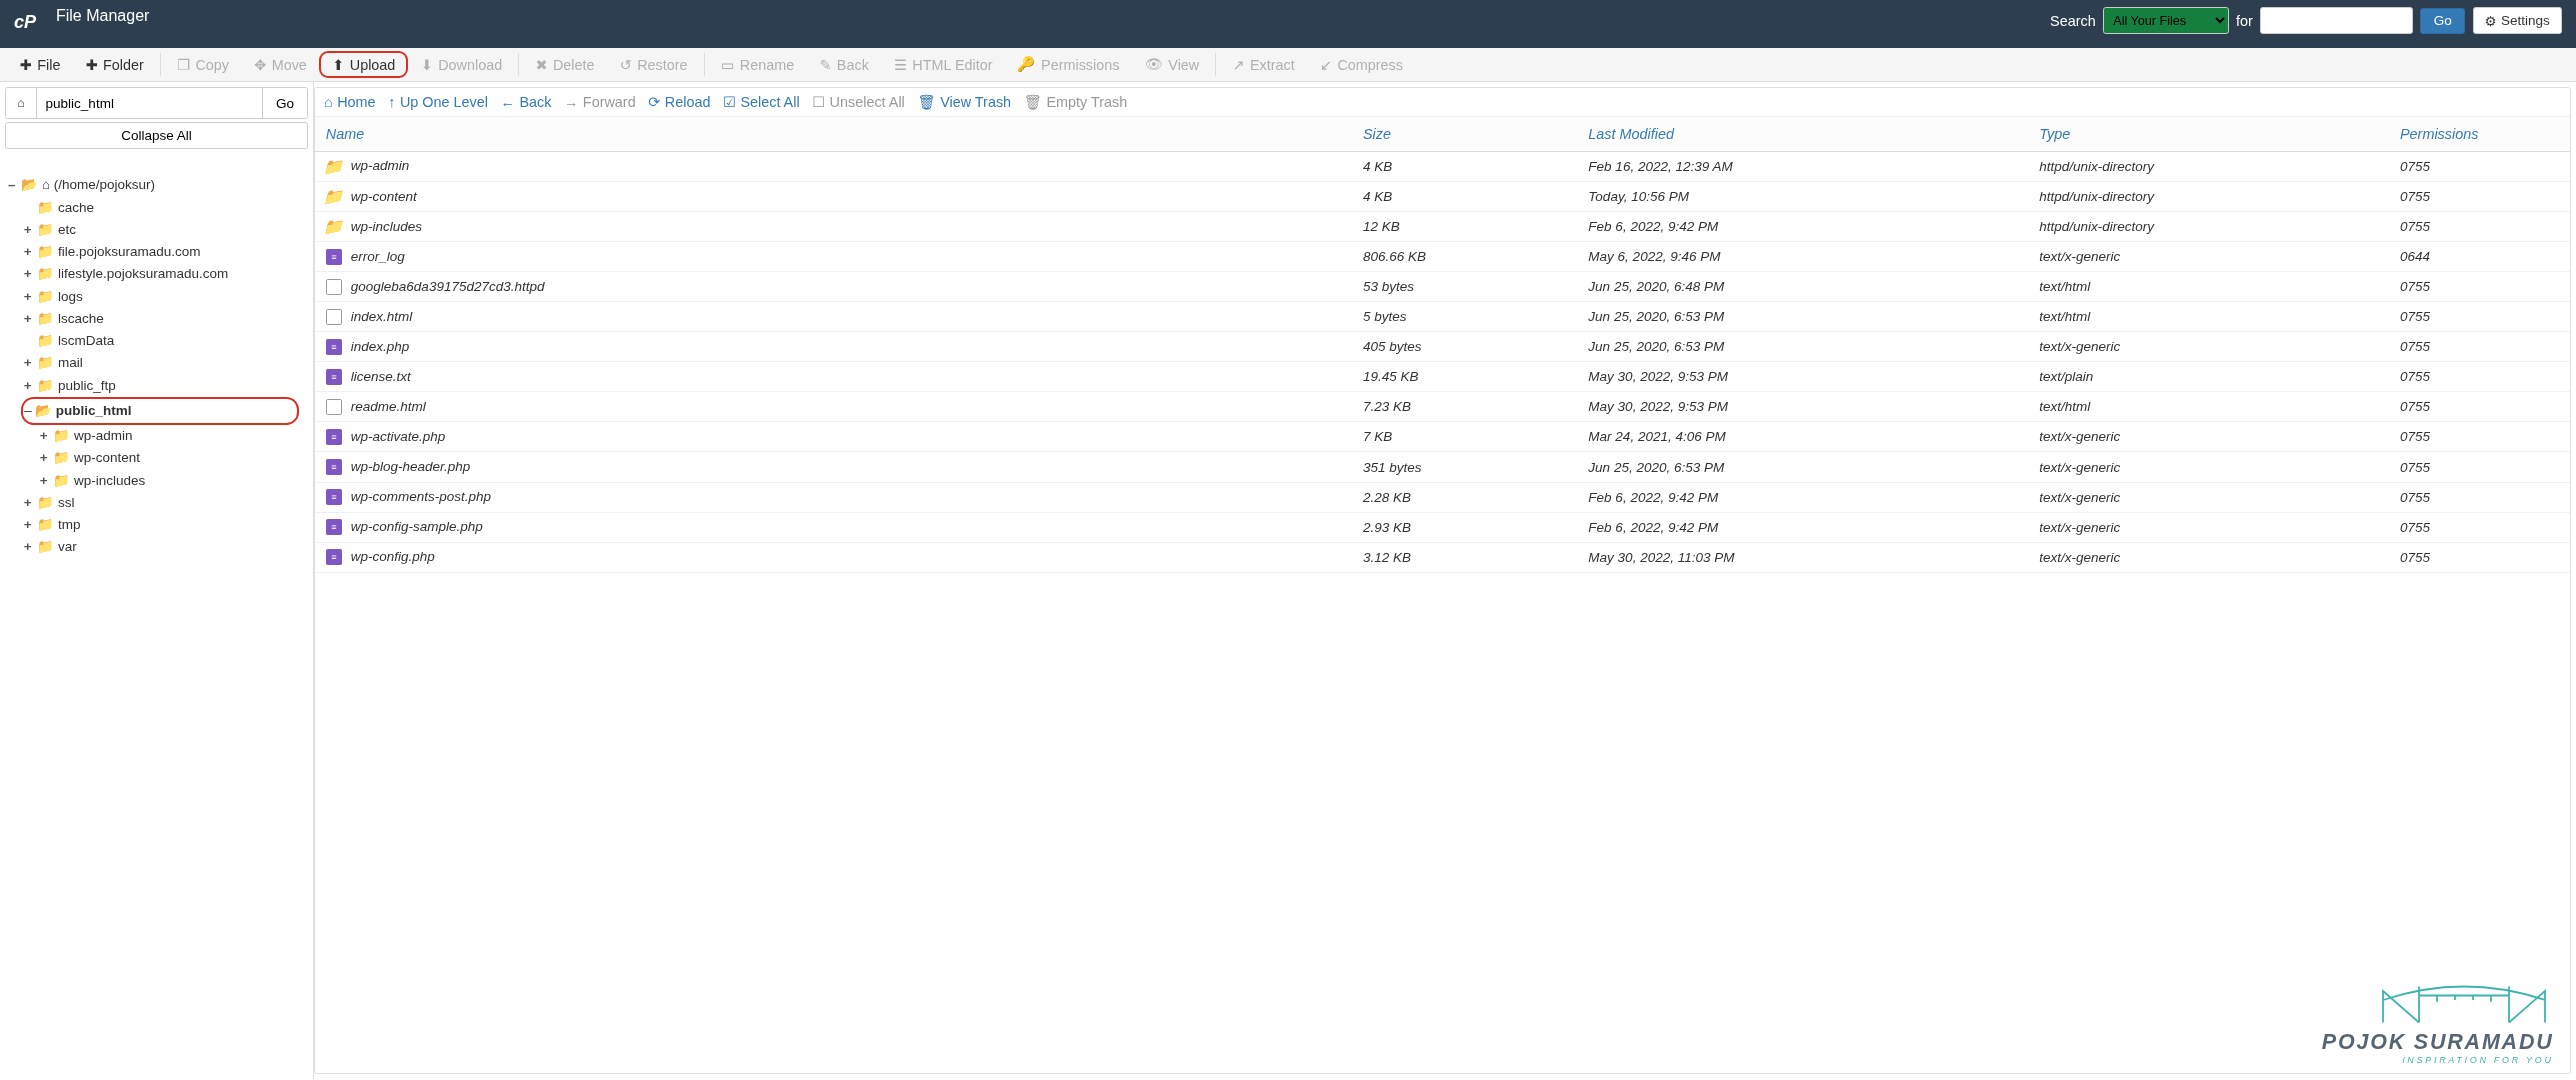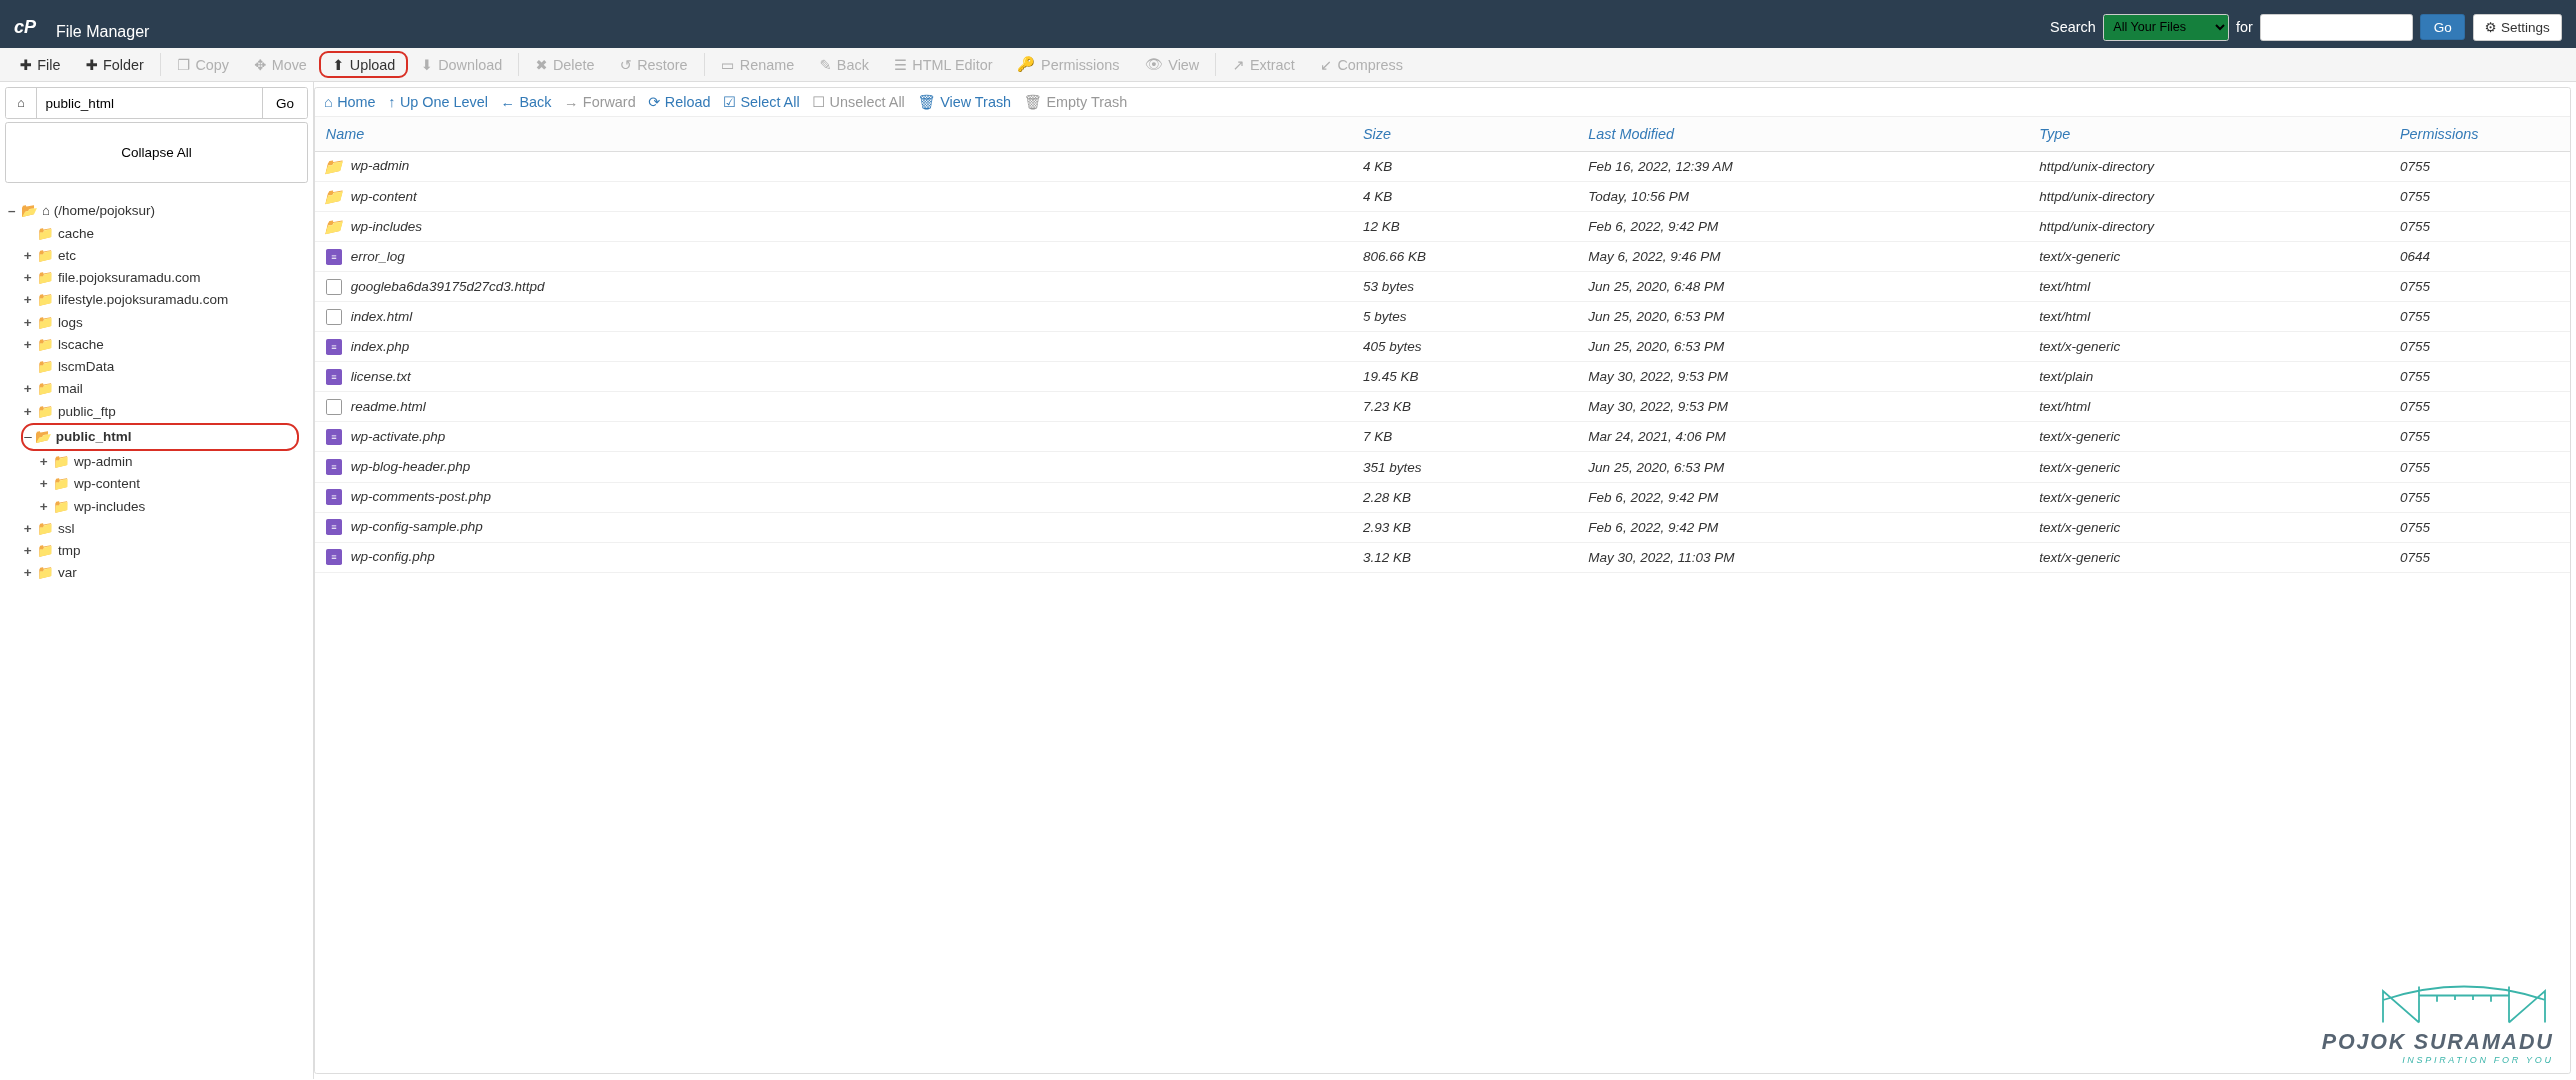--- a/index.html
+++ b/index.html
@@ -1,19 +1,19 @@
 <!DOCTYPE html>
 <html style="font-size:14.4px"><head>
 <meta charset="utf-8">
 <style>
 * { box-sizing: border-box; margin: 0; padding: 0; }
 body { font-family: -apple-system, BlinkMacSystemFont, "Segoe UI", Arial, sans-serif; font-size: 12.6px; color: #333; background: #fff; }
 
 
-.header { background: #2c3e50; color: #fff; display: flex; align-items: flex-end; padding: 7.2px 14.4px; height: 48px; }
+.header { background: #2c3e50; color: #fff; display: flex; align-items: flex-start; padding: 7.2px 14.4px; height: 48px; }
 .cpanel-logo { display: inline-flex; align-items: center; margin-right: 12.6px; }
 .cpanel-logo svg { width: 29px; height: 29px; }
 .app-title { font-size: 16px; font-weight: 400; color: #fff; }
 .header-right { margin-left: auto; display: flex; align-items: center; gap: 7.2px; }
 .header-right label { font-size: 14.4px; }
 .header-right select { height: 27px; padding: 1.8px 5.4px; font-size: 12.6px; border: 0.9px solid #ccc; border-radius: 2.7px; background: #15803d; min-width: 126px; }
 .header-right input[type=text] { height: 27px; padding: 3.6px 7.2px; border: 0.9px solid #ccc; border-radius: 2.7px; width: 153px; }
 .btn-go { background: #337ab7; color: #fff; border: 0.9px solid #2e6da4; border-radius: 2.7px; padding: 4.5px 12.6px; font-size: 13.5px; cursor: pointer; }
 .btn-settings { background: #fff; color: #333; border: 0.9px solid #ccc; border-radius: 2.7px; padding: 4.5px 10.8px; font-size: 13.5px; cursor: pointer; display: flex; align-items: center; gap: 4.5px; }
 
@@ -26,21 +26,21 @@
 
 
 .main { display: flex; height: calc(100vh - 83px); }
 
 
 .sidebar { width: 314px; border-right: 0.9px solid #ddd; padding: 5.4px; overflow-y: auto; }
 .path-bar { display: flex; gap: 0; margin-bottom: 3.6px; border: 0.9px solid #ccc; border-radius: 2.7px; overflow: hidden; }
 .path-home { padding: 7.2px 10.8px; border-right: 0.9px solid #ccc; display: flex; align-items: center; background: #fff; cursor: pointer; }
 .path-input { flex: 1; border: none; padding: 7.2px 9px; font-size: 13.5px; outline: none; }
 .path-go { padding: 7.2px 12.6px; border: none; border-left: 0.9px solid #ccc; background: #fff; font-size: 13.5px; cursor: pointer; }
-.collapse-all { width: 100%; text-align: center; padding: 22px; border: 0.9px solid #ccc; background: #fff; font-size: 13.5px; cursor: pointer; border-radius: 2.7px; margin-bottom: 17px; }
+.collapse-all { width: 100%; text-align: center; padding: 5px; border: 0.9px solid #ccc; background: #fff; font-size: 13.5px; cursor: pointer; border-radius: 2.7px; margin-bottom: 25px; }
 
 .tree { font-size: 13.5px; line-height: 1.65; }
 .tree-node { display: flex; align-items: center; gap: 3.6px; cursor: pointer; white-space: nowrap; }
 .tree-node .toggle { width: 12.6px; display: inline-block; text-align: center; font-weight: bold; color: #555; }
 .tree-node .folder-icon { color: #f0ad4e; }
 .tree-children { padding-left: 16px; }
 .tree-selected-red { border: 2.2px solid #d93025; border-radius: 12.6px; padding: 0.9px 7.2px 0.9px 0.9px; display: inline-flex; align-items: center; gap: 3.6px; width: 278px;}
 .tree-selected-red .label { font-weight: bold; }
 .home-icon-inline { color: #333; }
 

